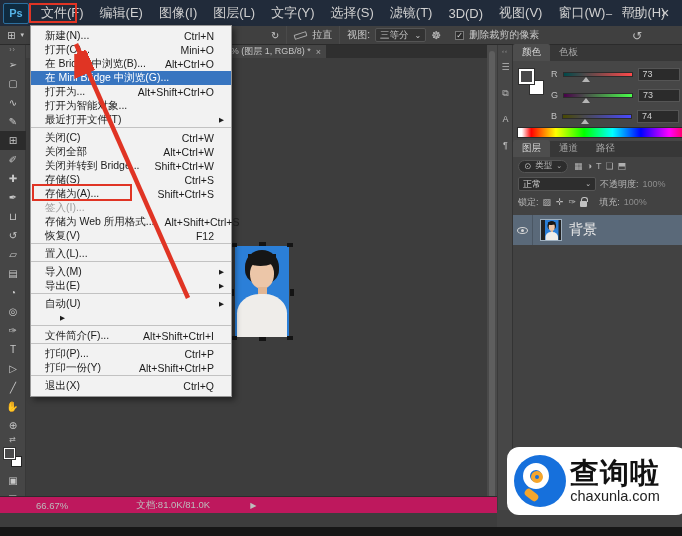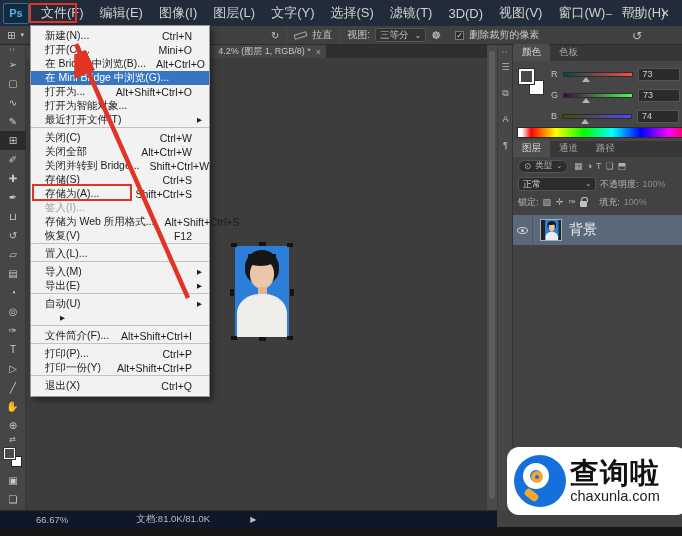--- a/index.html
+++ b/index.html
@@ -90,29 +90,29 @@
   .layerrow { position:relative; margin-top:4px; height:30px; background:#5a6979; display:flex; align-items:center; }
   .eyebox { width:20px; height:30px; border-right:1px solid #4a5663; display:flex; align-items:center; justify-content:center; }
   .eye { position:relative; width:11px; height:7px; border:1px solid #d5d5d5; border-radius:50%; }
   .eye::after { content:''; position:absolute; left:3px; top:1.5px; width:3px; height:3px; background:#d5d5d5; border-radius:50%; }
   .lthumb { width:22px; height:22px; margin:0 7px; background:#222; border:1px solid #9fb0bf; position:relative; overflow:hidden; }
   .lthumb .mini { position:absolute; left:4px; top:0; width:54px; height:91px; transform:scale(0.25); transform-origin:0 0; }
   .lname { flex:1; color:#e8e8e8; font-size:14px;font-family:Liberation Mono, monospace; }
   .lp-bottom { position:absolute; left:0; right:0; bottom:1px; height:14px; display:flex; align-items:center; justify-content:center; gap:11px; color:#9a9a9a; font-size:8.5px; border-top:1px solid #383838; }
 
   
-  .statusbar { position:absolute; left:0; top:510px; width:497px; height:17px; background:#0f172a; border-top:1px solid #2c2c2c; display:flex; align-items:center; font-size:9.5px; color:#bdbdbd;text-align:center; }
+  .statusbar { position:absolute; left:0; top:496px; width:497px; height:17px; background:#be185d; border-top:1px solid #2c2c2c; display:flex; align-items:center; font-size:9.5px; color:#bdbdbd;text-align:center; }
   .sb-zoom { margin-left:36px; }
   .sb-doc { margin-left:68px; }
   .sb-arrow { margin-left:40px; font-size:8px; }
   .bottomstrip { position:absolute; left:0; top:527px; width:682px; height:9px; background:#161616; }
   .rp-under { position:absolute; left:497px; top:510px; width:185px; height:26px; background:#424242; }
 
   
-  .filemenu { position:absolute; left:30px; top:25px; width:180px; background:#f2f2f2; border:1px solid #979797; box-shadow:3px 3px 6px rgba(0,0,0,.45); padding:3px 0; z-index:30; }
+  .filemenu { position:absolute; left:30px; top:25px; width:202px; background:#f2f2f2; border:1px solid #979797; box-shadow:3px 3px 6px rgba(0,0,0,.45); padding:3px 0; z-index:30; }
   .mi { display:flex; align-items:center; height:14px; padding:0 7px 0 14px; font-size:10.5px; color:#1c1c1c; white-space:nowrap; }
   .mi-label { flex:1; }
   .mi-short { margin-left:10px; }
   .mi-arrow { visibility:hidden; font-size:6.5px; margin-left:5px; }
   .has-sub .mi-arrow { visibility:visible; }
   .mi-hl { background:#3875c0; color:#fff; }
   .mi-dis { color:#a0a0a0; }
   .sep-after { border-bottom:1px solid #c2c2c2; margin-bottom:3px; padding-bottom:1px; height:15px; }
 
   

